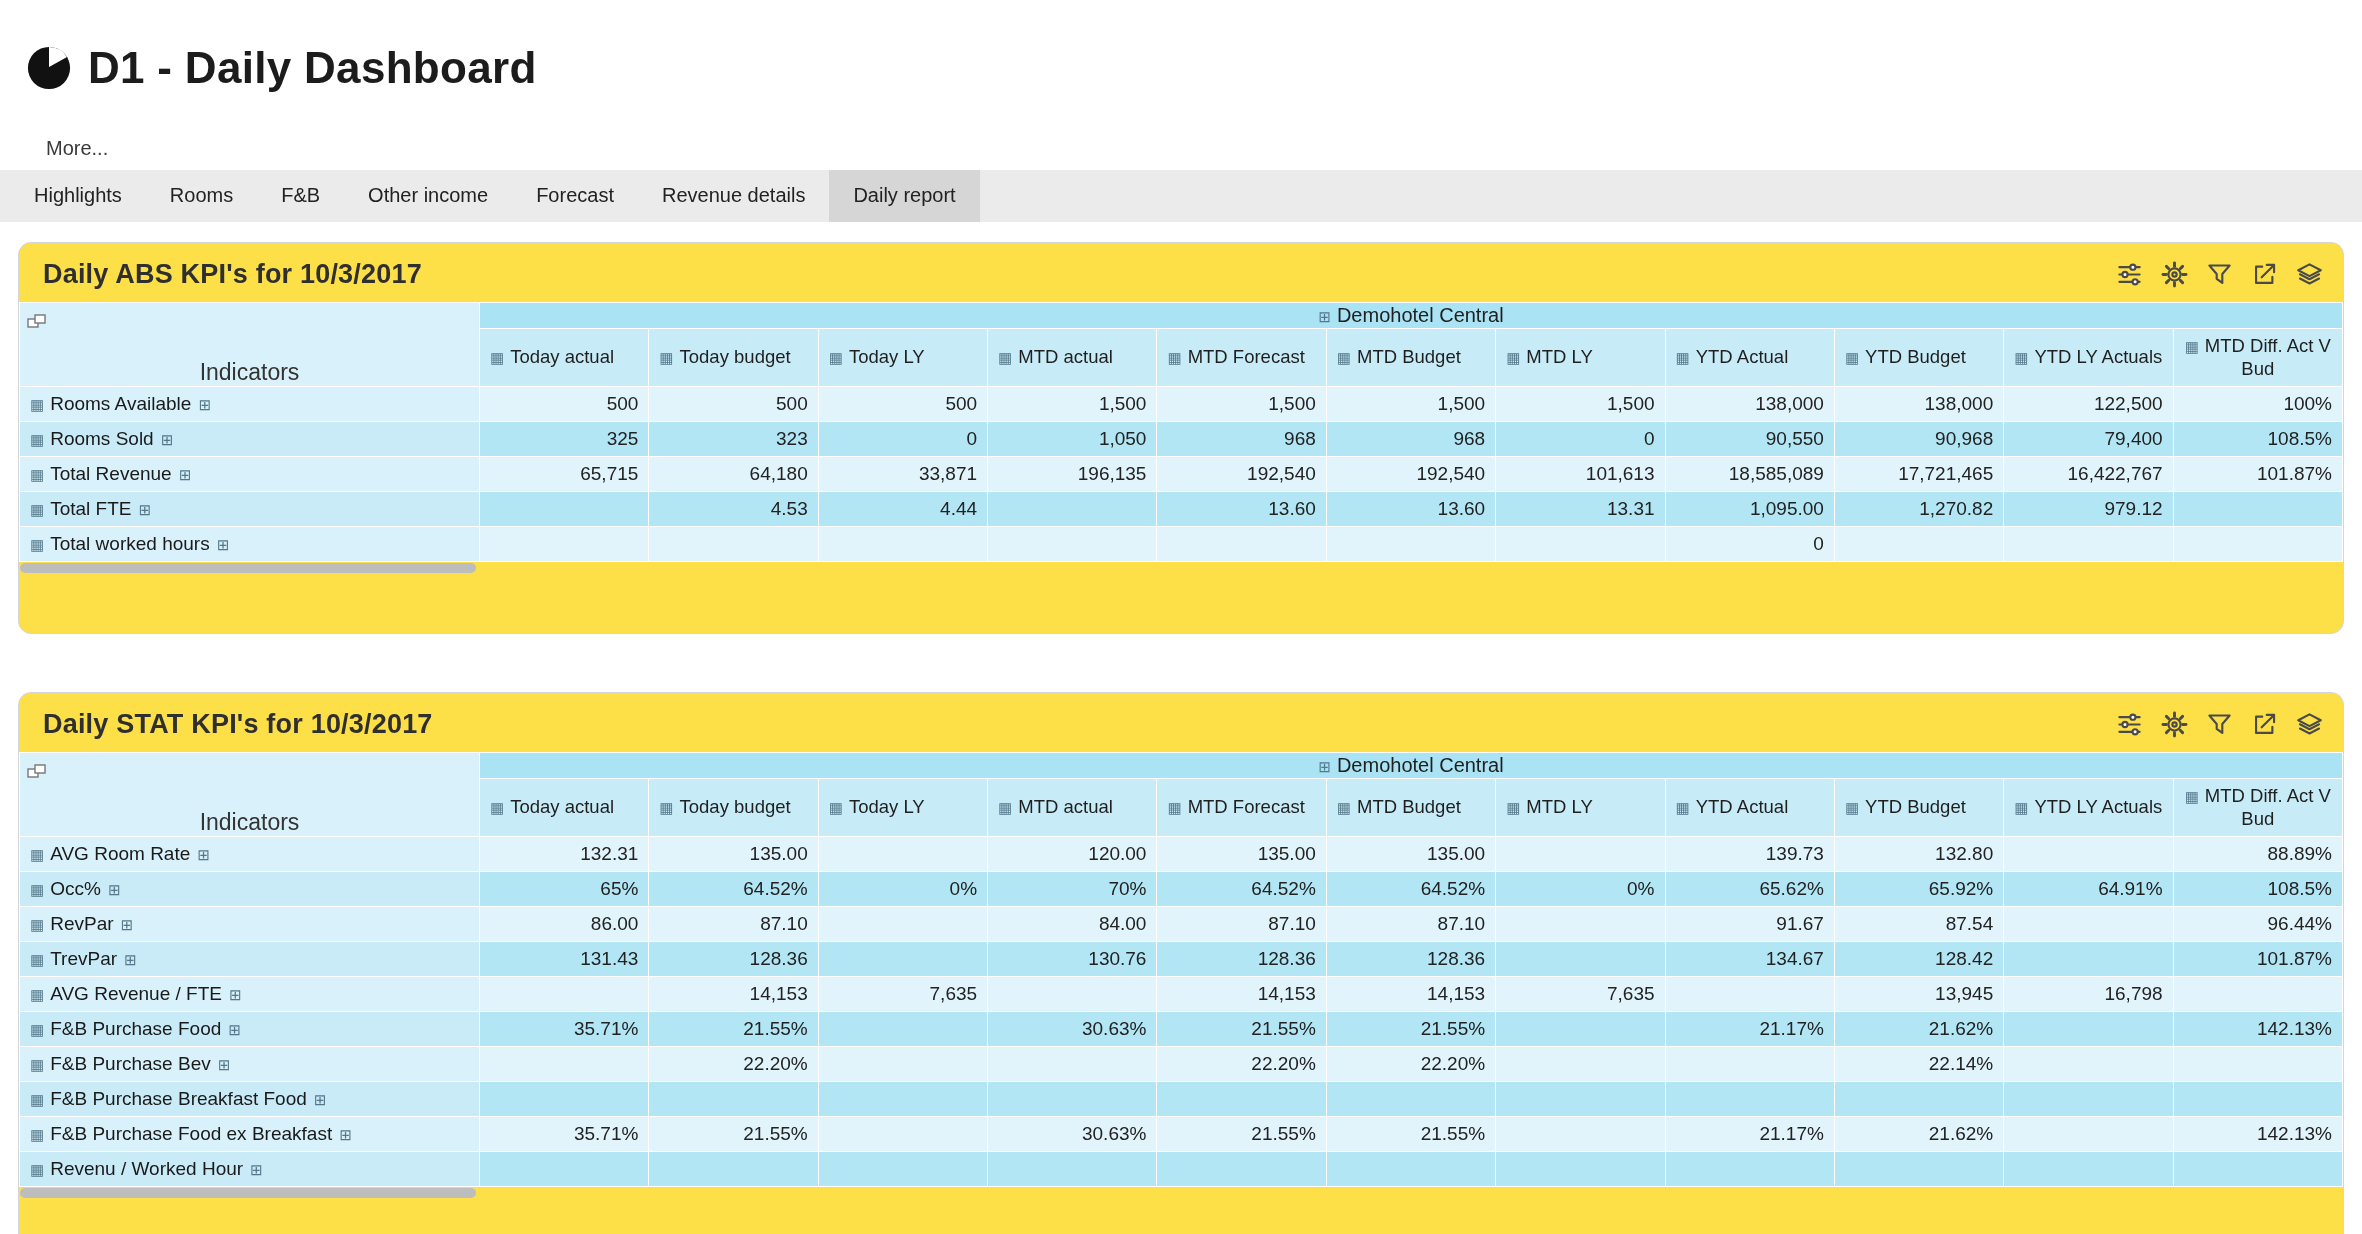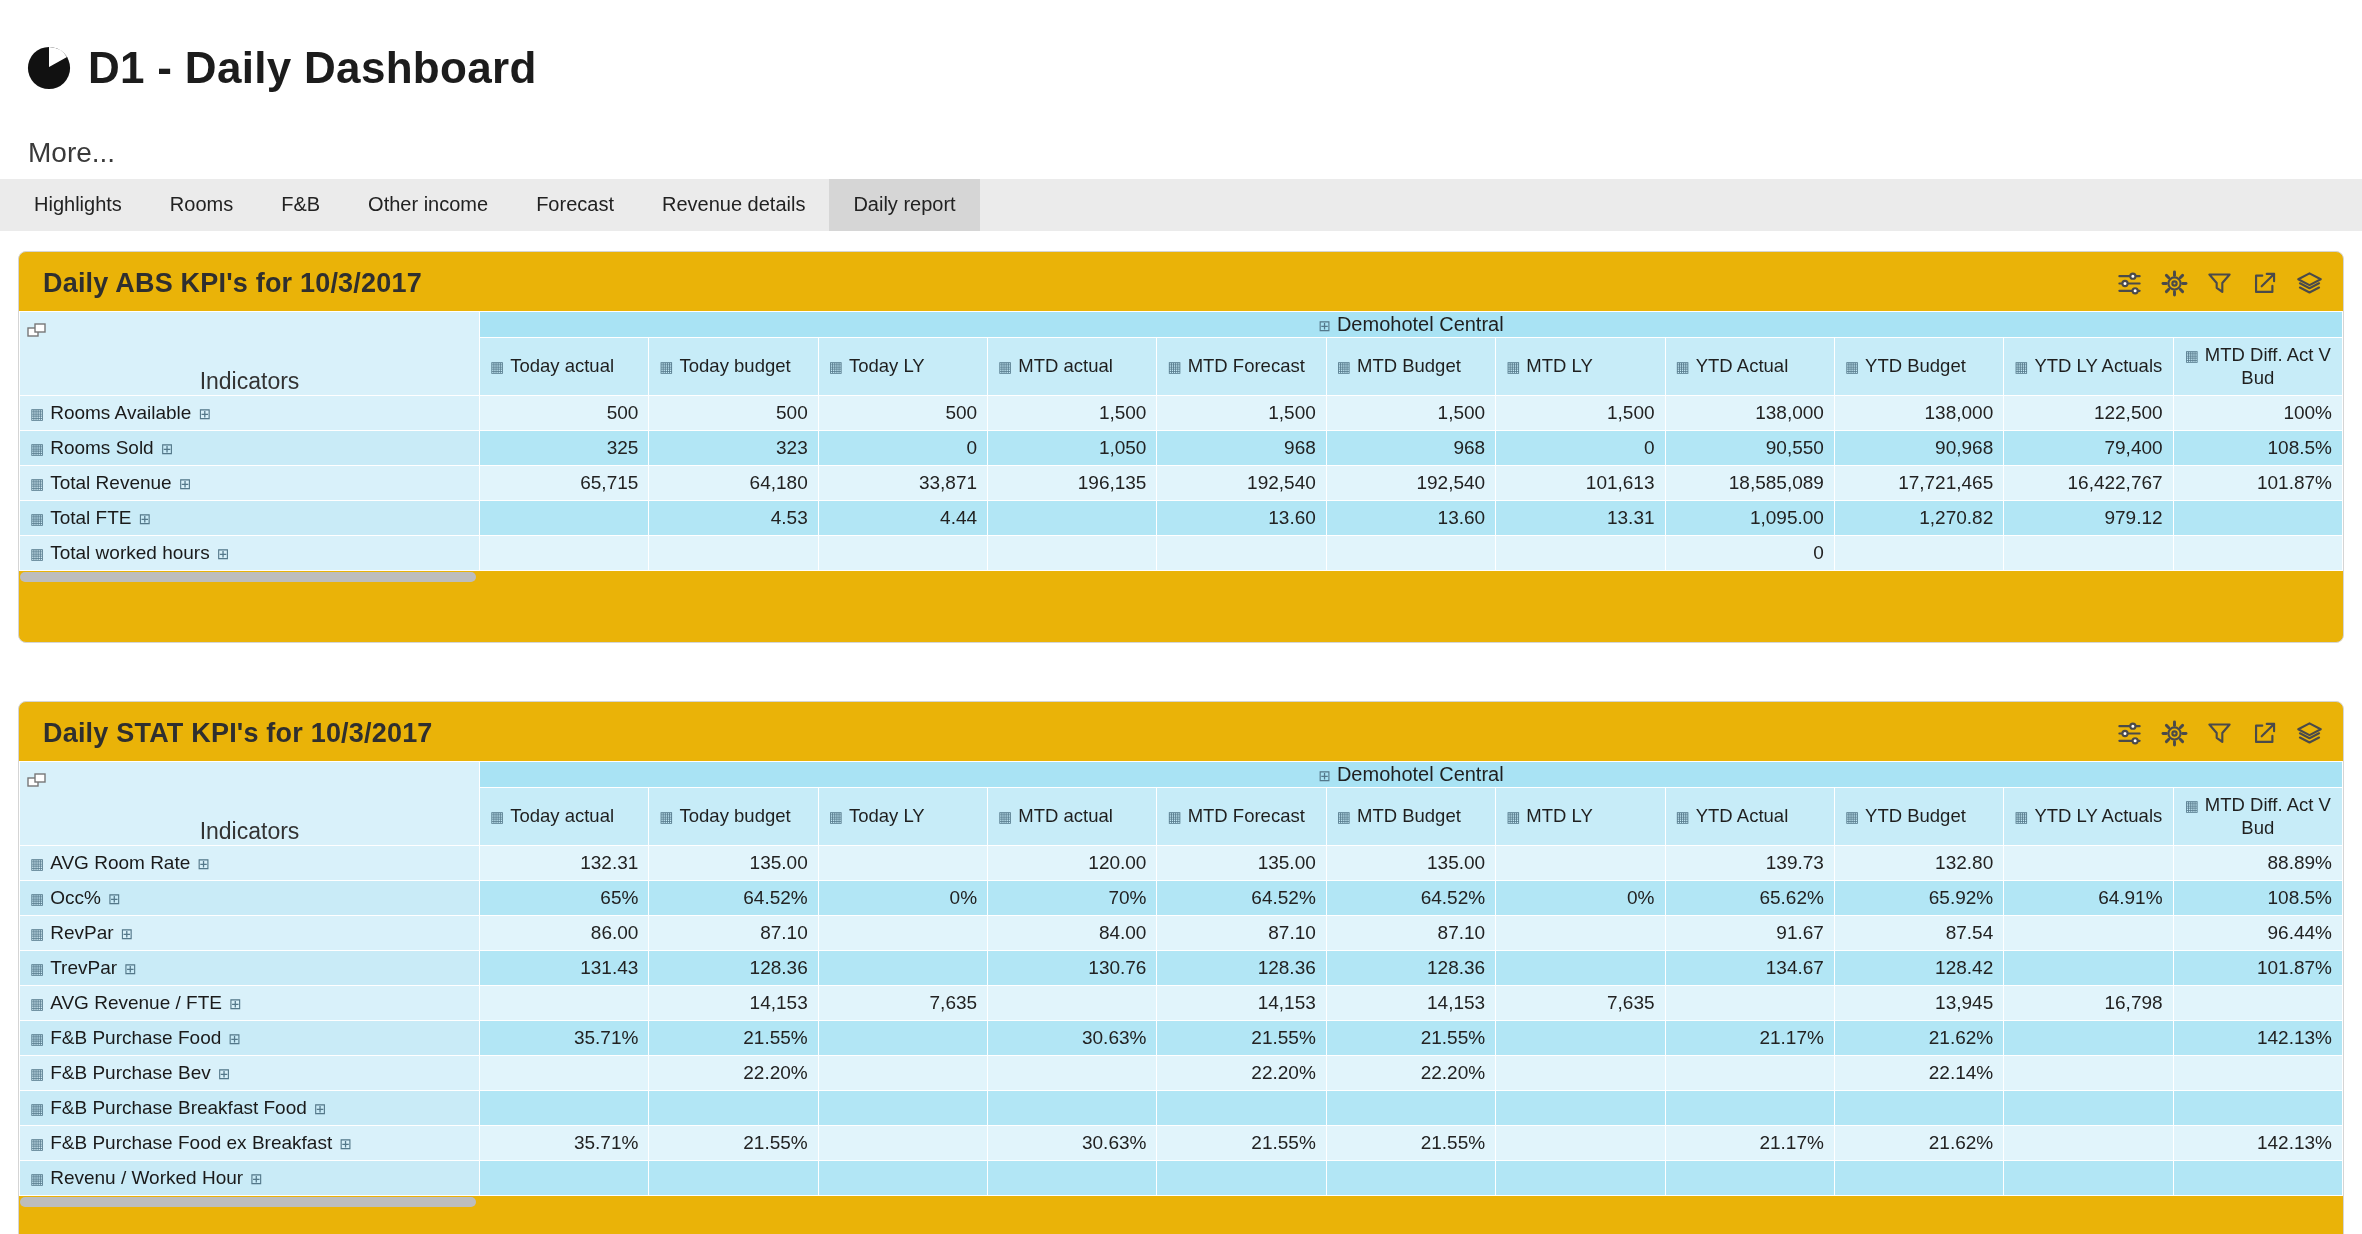--- a/index.html
+++ b/index.html
@@ -8,30 +8,30 @@
   body {
     width:2362px; min-height:1234px;
     background:#ffffff; color:#2b2b2b;
     font-family:"Liberation Sans", sans-serif;
   }
 
   
   .app-header { display:flex; align-items:center; gap:16px; padding:14px 28px 0 26px; }
   .logo { width:46px; height:46px; flex:0 0 auto; }
   .app-title { font-size:44px; font-weight:600; color:#1c1c1c; letter-spacing:.3px; }
-  .more { font-size:28px; color:#3a3a3a; margin:14px 0 10px 28px; cursor:pointer; }
+  .more { font-size:20px; color:#3a3a3a; margin:14px 0 10px 46px; cursor:pointer; }
 
   
   .tabbar { background:#ebebeb; display:flex; height:52px; align-items:stretch; padding-left:10px; }
   .tab { display:flex; align-items:center; padding:4px 24px; font-size:20px; color:#222; cursor:pointer; white-space:nowrap; }
   .tab.active { background:#d6d6d6; }
 
   
   .panels { padding-bottom:10px; }
-  .panel { margin:0 18px; border:1px solid #d5d5d5; border-radius:8px; background:#eab308; }
+  .panel { margin:0 18px; border:1px solid #d5d5d5; border-radius:13px; background:#fde047; }
   .panel:first-child { margin-top:20px; }
   .panel + .panel { margin-top:58px; }
 
   .panel-header { display:flex; justify-content:space-between; align-items:center; padding:16px 20px 12px 24px; }
   .panel-title { margin:0; font-size:27px; font-weight:600; color:#2f2f2f; letter-spacing:.2px; }
   .toolbar { display:flex; gap:18px; align-items:center; }
   .tool { width:27px; height:27px; color:#4a4a4a; cursor:pointer; display:inline-flex; }
   .tool svg { width:100%; height:100%; stroke:currentColor; fill:none; stroke-width:1.9; stroke-linecap:round; stroke-linejoin:round; }
 
   

